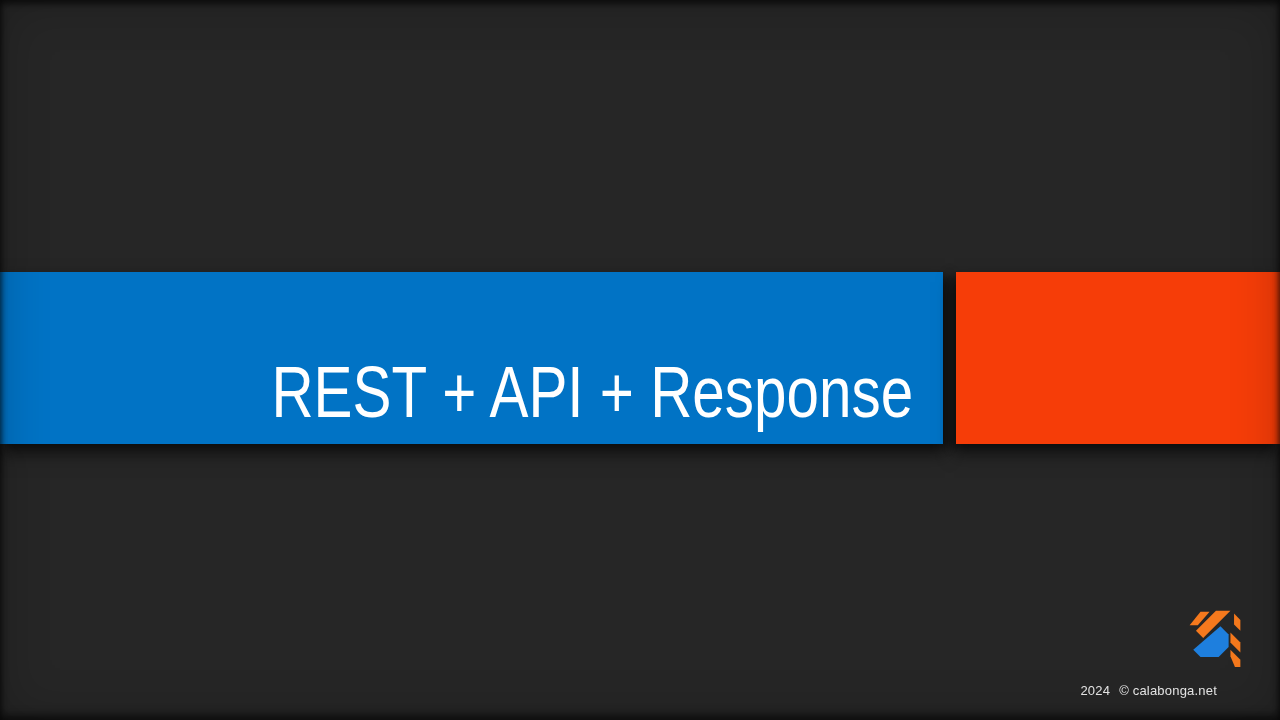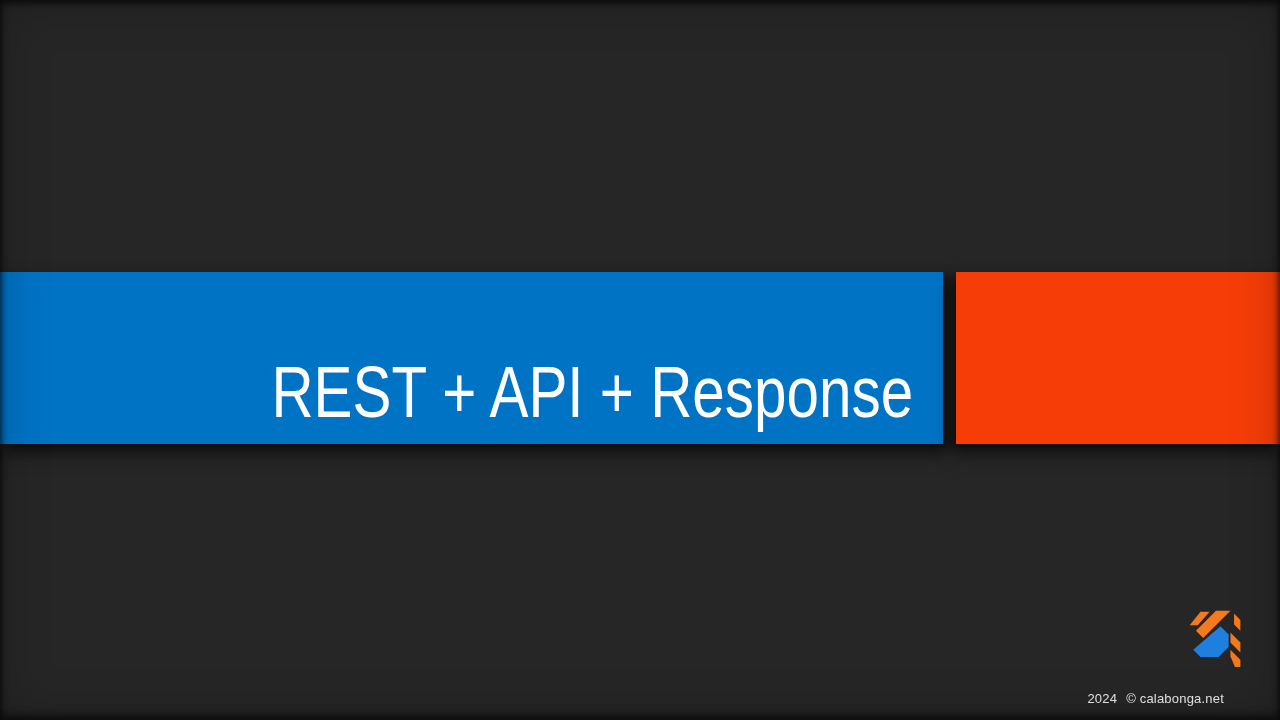--- a/index.html
+++ b/index.html
@@ -73,28 +73,27 @@
   .logo{
     position:absolute;
     left:1186px;top:607px;
     width:58px;height:62px;
   }
   .logo polygon.orange{fill:var(--logo-orange);}
   .logo polygon.blue{fill:var(--logo-blue);}
   .footer{
     position:absolute;
     top:683px;
-    right:56px;
+    right:63px;
     display:flex;
     gap:9px;
     color:var(--footer-text);
     font-size:13px;
     line-height:1.2;
     letter-spacing:.2px;
-    margin-top:8px;
   }
 </style>
 </head>
 <body>
 
 <div class="slide">
 
   <div class="title-bar">
     <h1 class="slide-title"><span class="squeeze">REST + API + Response</span></h1>
   </div>

